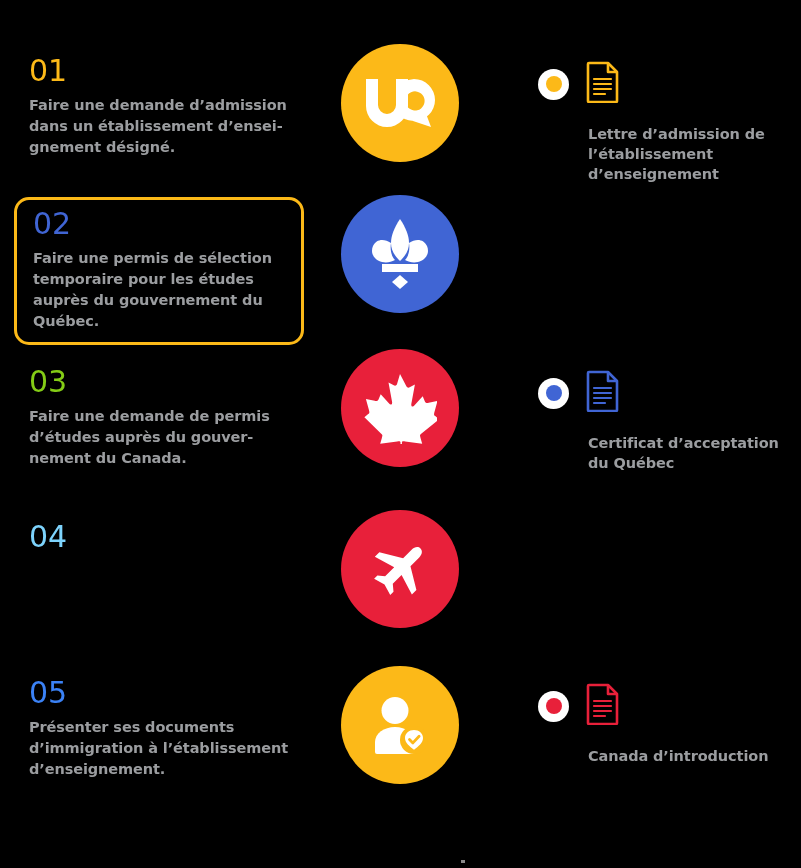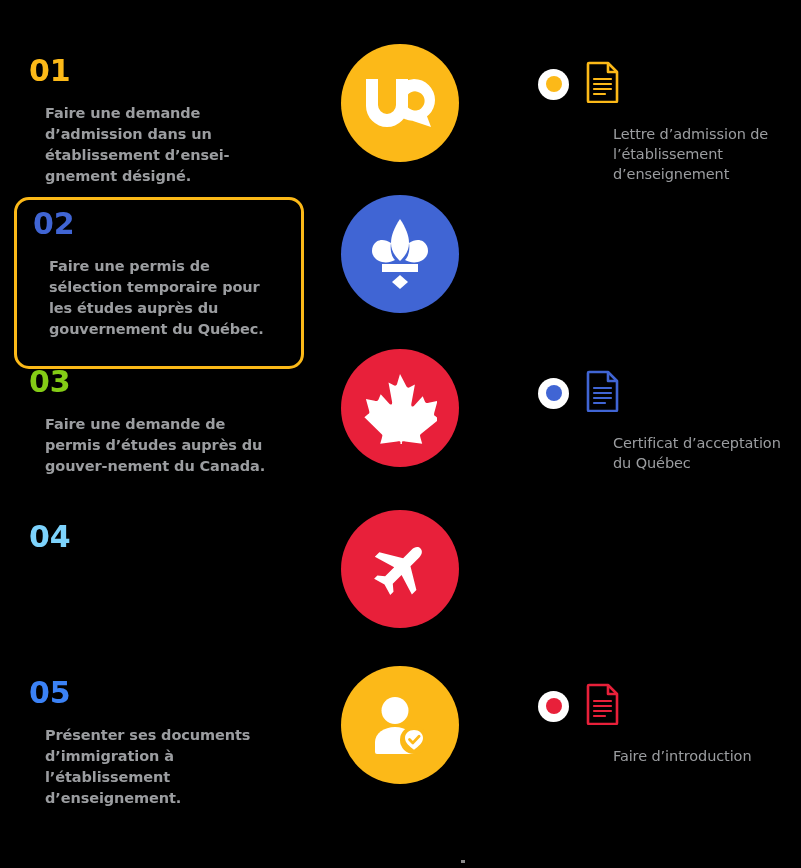--- a/index.html
+++ b/index.html
@@ -39,33 +39,33 @@
     padding: 8px 12px 10px 12px;
     border: 3px solid transparent;
     border-radius: 15px;
   }
   .step-left.highlight {
     border-color: #FCB918;
     padding-left: 16px;
   }
   .step-number {
     font-family: "DejaVu Sans", sans-serif;
-    font-weight: bold;
+    font-weight: normal;
     font-size: 30px;
     line-height: 32px;
     letter-spacing: 0px;
     margin: 0 0 8px 0;
   }
   .step-desc {
     font-family: "DejaVu Sans", sans-serif;
     font-weight: bold;
     font-size: 14.5px;
     line-height: 21px;
     color: #9B9DA0;
-    margin: 16px;
+    margin: 0;
     letter-spacing: -0.1px;
   }
 
   
   .badge {
     position: absolute;
     left: 341px;
     top: 0;
     width: 118px;
     height: 118px;
@@ -100,25 +100,25 @@
     flex: 0 0 auto;
   }
   .bullet-dot {
     width: 16px;
     height: 16px;
     border-radius: 50%;
   }
   .doc-icon { flex: 0 0 auto; display: block; }
   .doc-caption {
     font-family: "DejaVu Sans", sans-serif;
-    font-weight: normal;
+    font-weight: bold;
     font-size: 14.5px;
     line-height: 20px;
     color: #9B9DA0;
-    margin: 14px 0 0 75px;
+    margin: 14px 0 0 50px;
     letter-spacing: -0.1px;
   }
 
   .corner-dot {
     position: absolute;
     left: 461px;
     top: 860px;
     width: 4px;
     height: 3px;
     background: #8a8a8a;
@@ -211,21 +211,21 @@
           <span class="bullet-dot" style="background:#E8203A;"></span>
         </span>
         <span class="doc-icon">
           <svg width="34" height="42" viewBox="0 0 34 42">
             <path d="M3 2 h19 l9 9 v29 a1 1 0 0 1 -1 1 H3 a1 1 0 0 1 -1 -1 V3 a1 1 0 0 1 1 -1 Z" fill="none" stroke="#E8203A" stroke-width="2.6" stroke-linejoin="round"></path>
             <path d="M22 2 v9 h9" fill="none" stroke="#E8203A" stroke-width="2.6" stroke-linejoin="round"></path>
             <path d="M8 18 h17 M8 23 h17 M8 28 h17 M8 33 h11" stroke="#E8203A" stroke-width="2.2" stroke-linecap="round"></path>
           </svg>
         </span>
       </div>
-      <div class="doc-caption">Faire d’introduction</div>
+      <div class="doc-caption">Canada d’introduction</div>
     </div>
   </div>
 
   <div class="step-row" style="top:510px;">
     <div class="step-left">
       <div class="step-number" style="color:#7dd3fc;">04</div>
     </div>
     <div class="badge" style="background:#E8203A;">
       <span>
         <svg width="62" height="62" viewBox="0 0 62 62">

